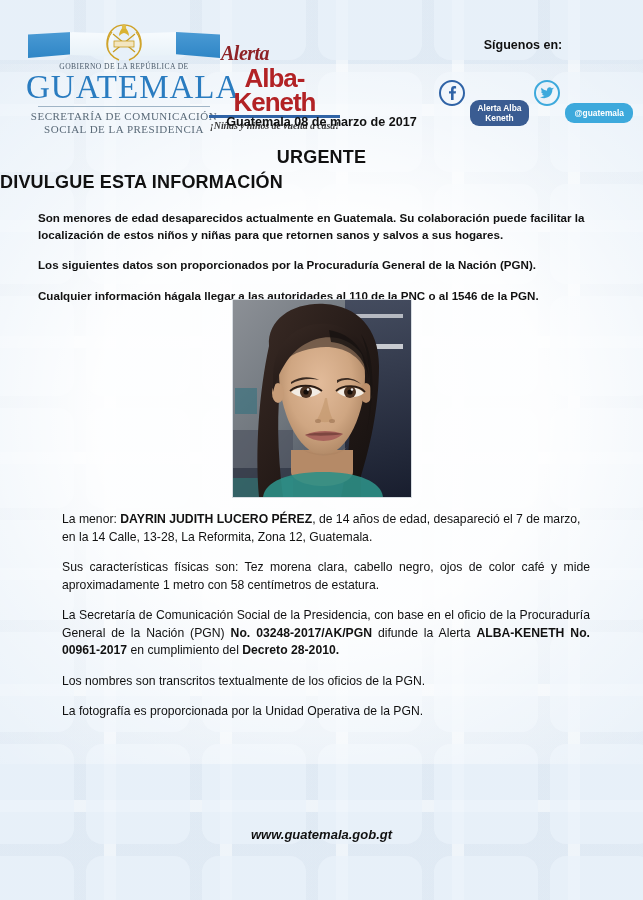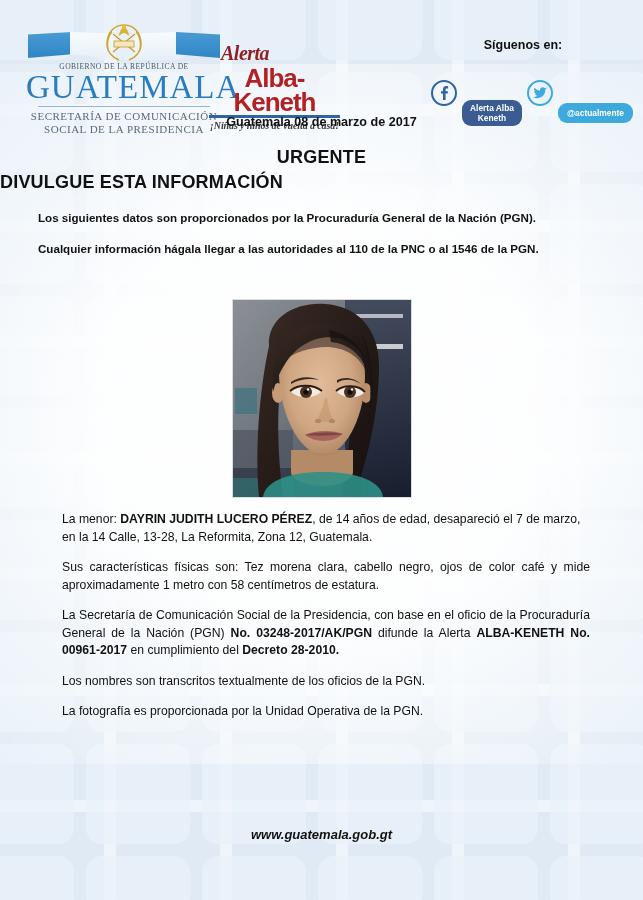--- a/index.html
+++ b/index.html
@@ -394,31 +394,32 @@
                 <path d="M7.6 14V7.6h2.1l.3-2.4H7.6V3.6c0-.7.2-1.2 1.2-1.2h1.3V.3C9.9.2 9.1.1 8.2.1 6.3.1 5 1.3 5 3.4v1.8H3v2.4h2V14z" fill="#2f63a6"></path>
               </svg>
           </span>
           <span class="s-pill fb">Alerta Alba
 Keneth</span>
           <span class="s-icon tw">
             <svg width="14" height="12" viewBox="0 0 16 13">
                 <path d="M16 1.6c-.6.3-1.2.4-1.9.5.7-.4 1.2-1 1.4-1.8-.6.4-1.3.7-2.1.8C12.8.4 12 0 11.1 0 9.4 0 8 1.4 8 3.1c0 .2 0 .5.1.7C5.5 3.7 3.2 2.4 1.7.6c-.3.5-.4 1-.4 1.6 0 1.1.5 2 1.4 2.6-.5 0-1-.2-1.4-.4 0 1.5 1.1 2.8 2.5 3.1-.3.1-.6.1-.8.1-.2 0-.4 0-.6-.1.4 1.2 1.5 2.1 2.9 2.2-1.1.8-2.4 1.3-3.9 1.3H0c1.4.9 3.1 1.4 4.9 1.4 6 0 9.2-5 9.2-9.2v-.4c.7-.5 1.3-1.1 1.9-1.8z" fill="#3da9dc"></path>
               </svg>
           </span>
-          <span class="s-pill tw">@actualmente</span>
+          <span class="s-pill tw">@guatemala</span>
         </div>
       </div>
 
       <div class="date-line">Guatemala 08 de marzo de 2017</div>
     </div>
 
     <div class="urgente">URGENTE</div>
     <div class="divulgue">DIVULGUE ESTA INFORMACIÓN</div>
 
     <div class="intro">
+      <p>Son menores de edad desaparecidos actualmente en Guatemala. Su colaboración puede facilitar la localización de estos niños y niñas para que retornen sanos y salvos a sus hogares.</p>
       <p>Los siguientes datos son proporcionados por la Procuraduría General de la Nación (PGN).</p>
       <p>Cualquier información hágala llegar a las autoridades al 110 de la PNC o al 1546 de la PGN.</p>
     </div>
 
     <div class="photo-wrap">
       <svg class="photo-svg" viewBox="0 0 178 197" preserveAspectRatio="none">
         <defs>
           <linearGradient id="bg" x1="0" y1="0" x2="1" y2="1">
             <stop offset="0%" stop-color="#8c9096"></stop>
             <stop offset="45%" stop-color="#6e757c"></stop>

